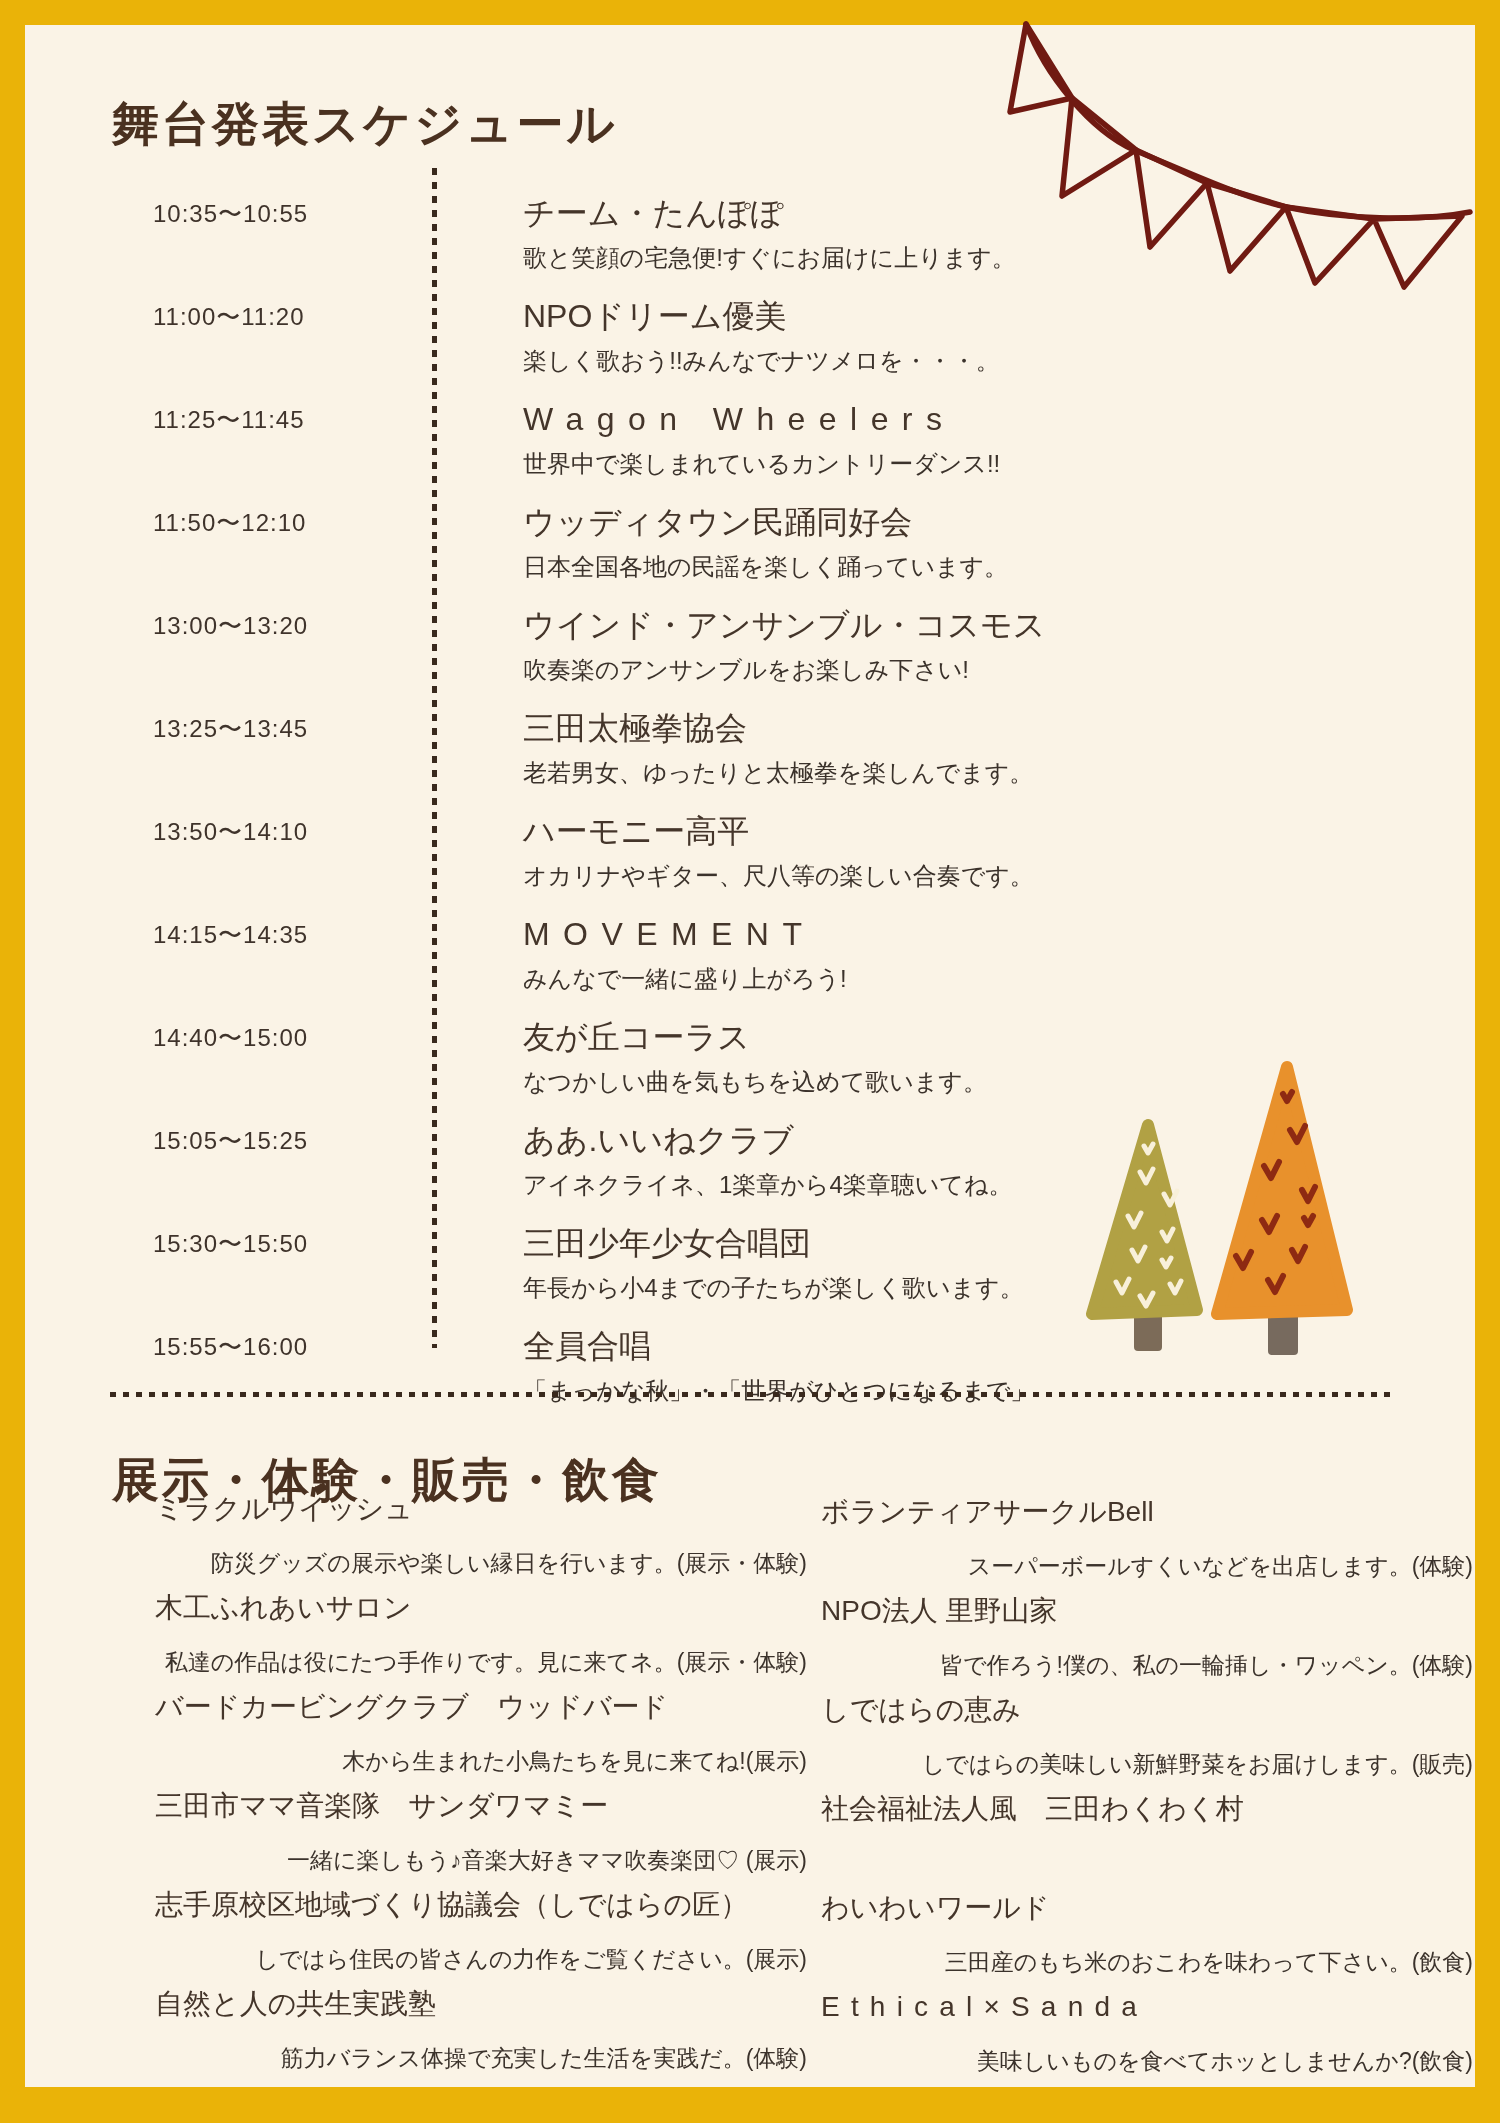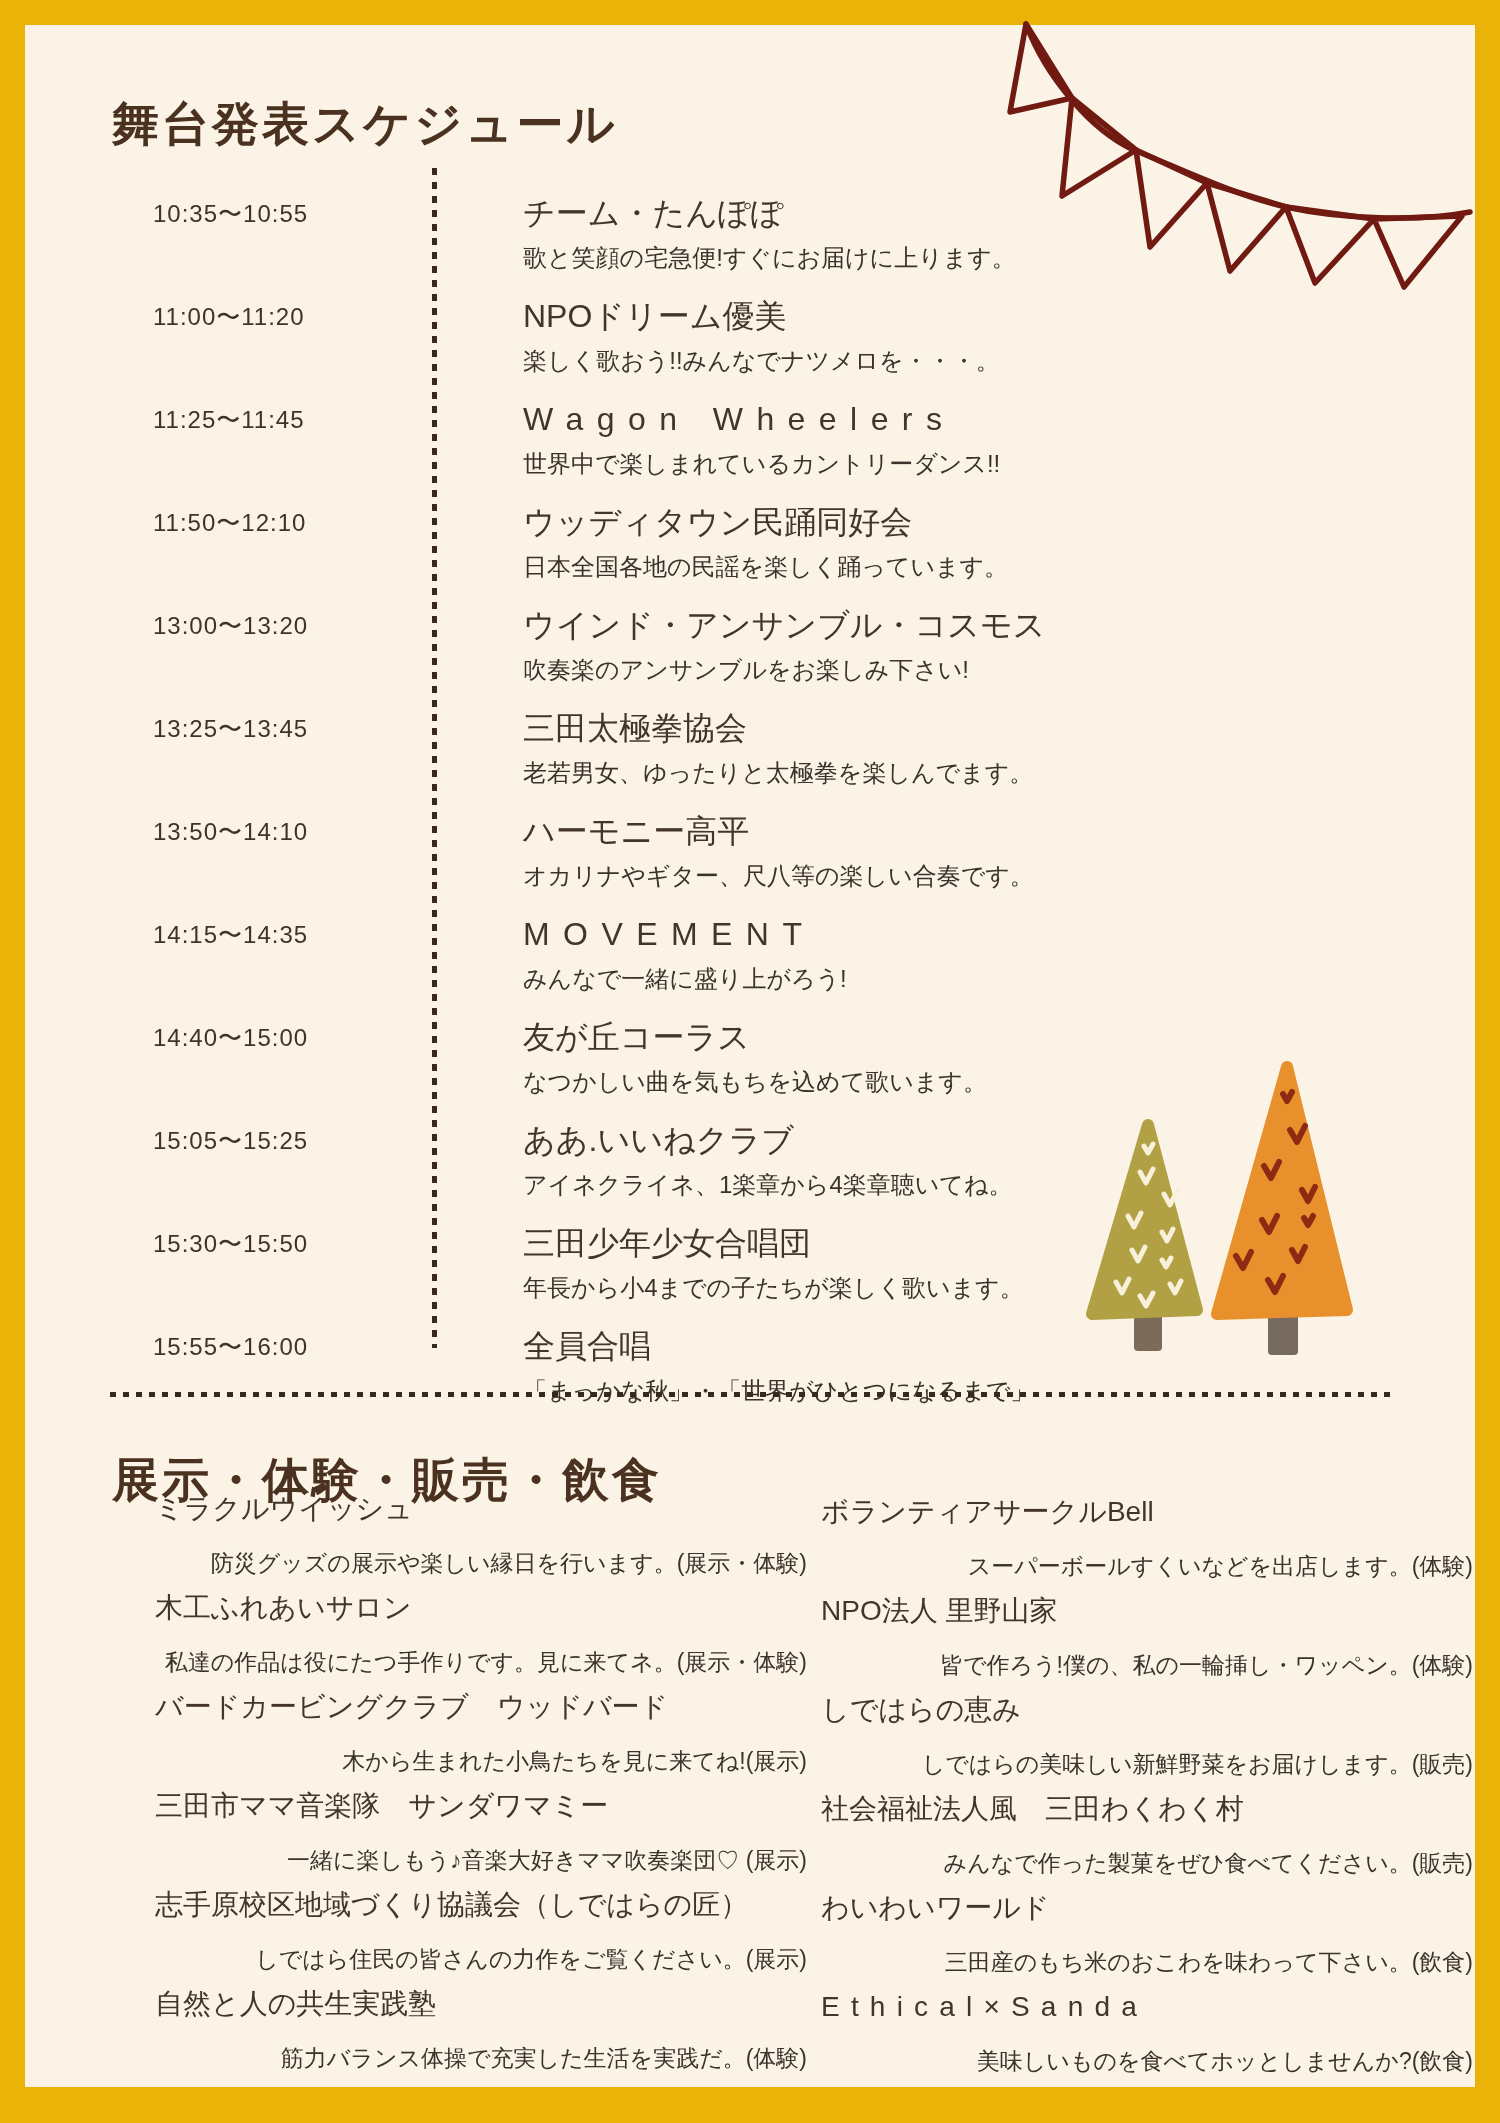--- a/index.html
+++ b/index.html
@@ -242,21 +242,20 @@
     <div class="bdesc">皆で作ろう!僕の、私の一輪挿し・ワッペン。(体験)</div>
   </div>
 
   <div class="bitem">
     <div class="bname">しではらの恵み</div>
     <div class="bdesc">しではらの美味しい新鮮野菜をお届けします。(販売)</div>
   </div>
 
   <div class="bitem">
     <div class="bname">社会福祉法人風　三田わくわく村</div>
-    <div class="bdesc">みんなで作った製菓をぜひ食べてください。(販売)</div>
   </div>
 
   <div class="bitem">
     <div class="bname">わいわいワールド</div>
     <div class="bdesc">三田産のもち米のおこわを味わって下さい。(飲食)</div>
   </div>
 
   <div class="bitem">
     <div class="bname wide">Ethical×Sanda</div>
     <div class="bdesc">美味しいものを食べてホッとしませんか?(飲食)</div>

